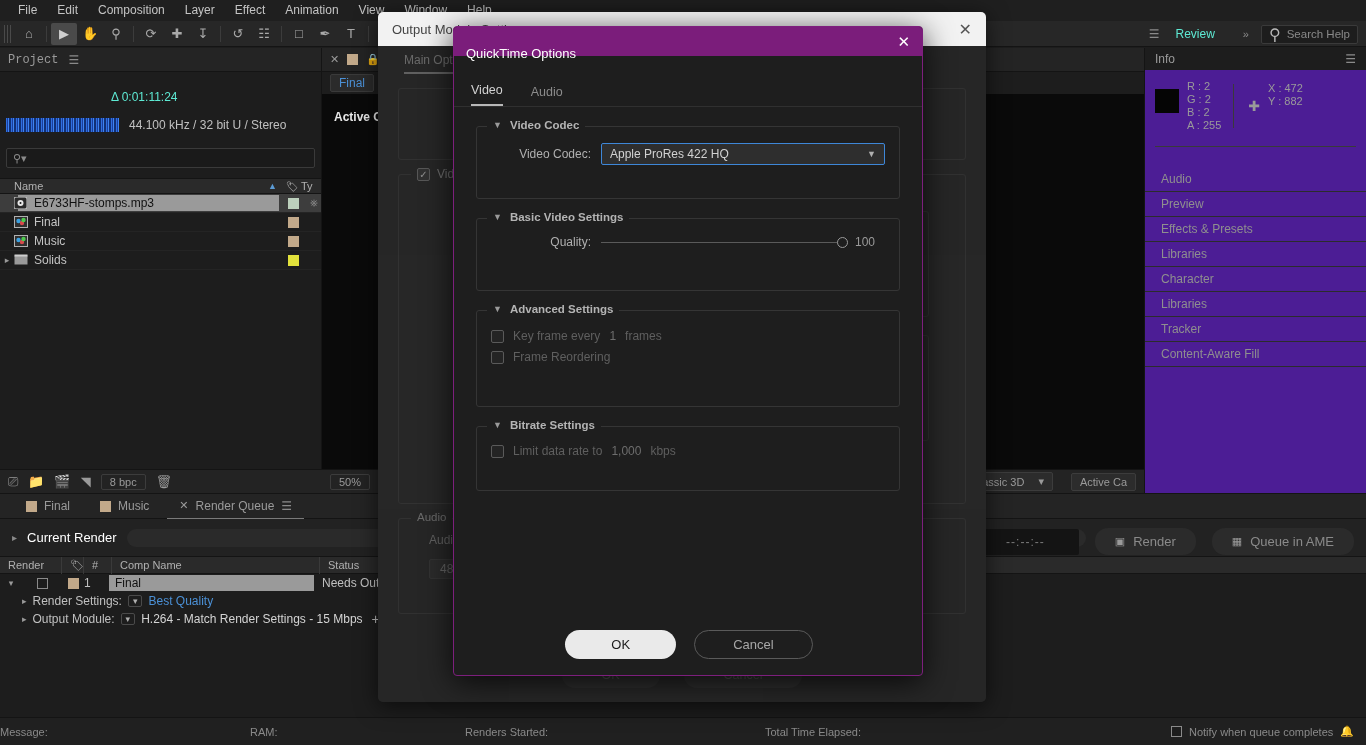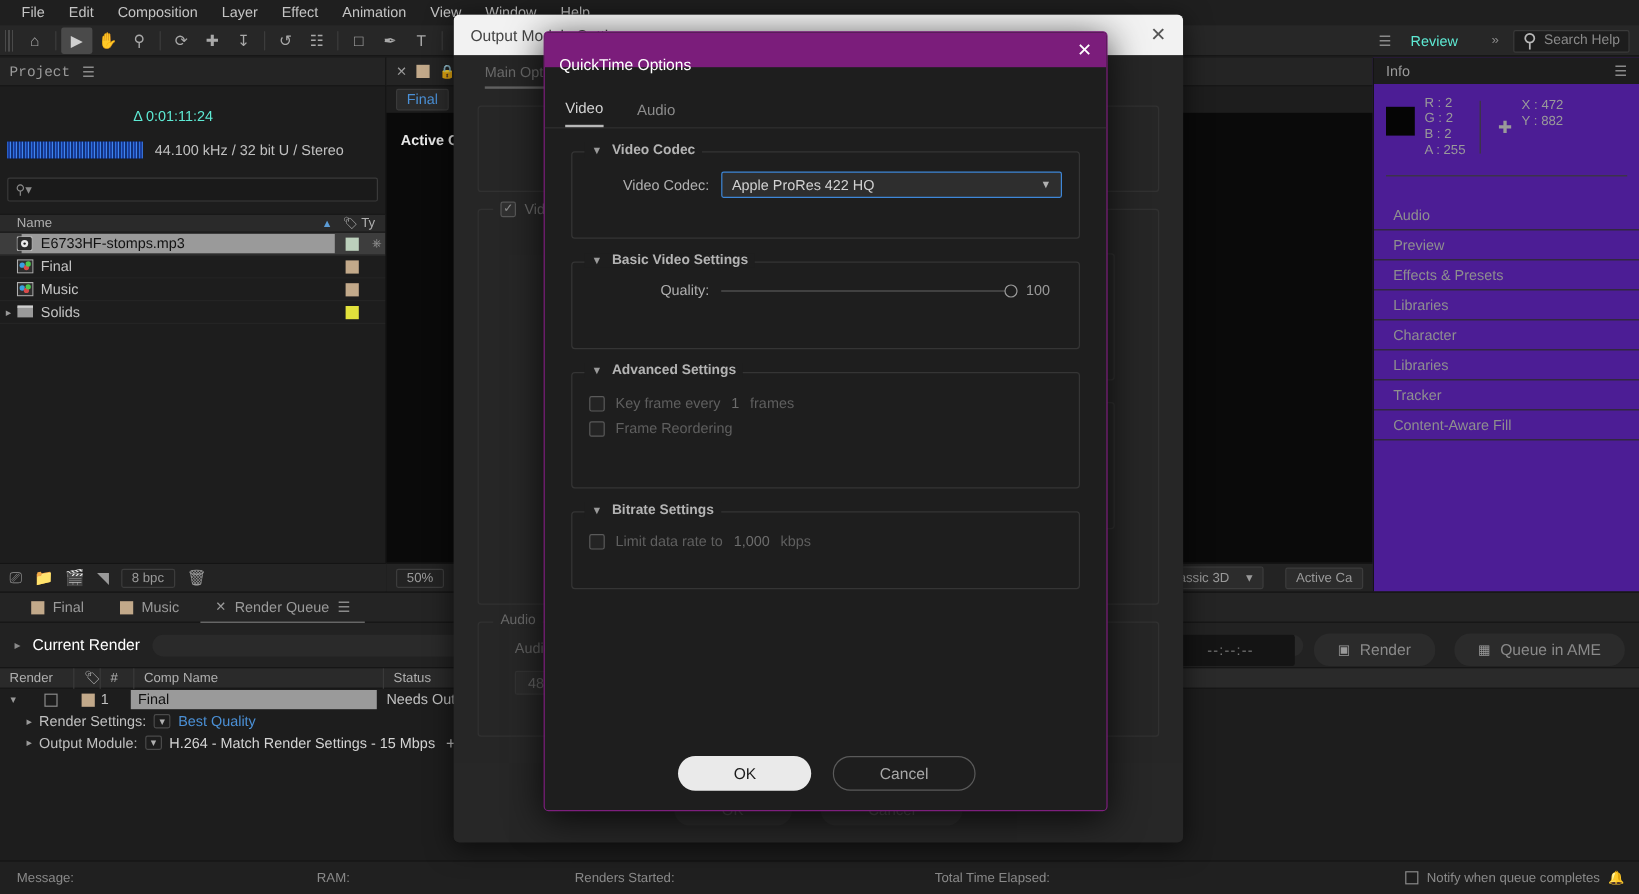--- a/index.html
+++ b/index.html
@@ -157,21 +157,21 @@
 
   .render-btns { position: absolute; right: 12px; top: 34px; display: flex; gap: 16px; align-items: center; }
   .timecode { font-size: 12px; color: #7a7a7a; background: #141414; padding: 6px 34px; border-radius: 2px; letter-spacing: 1px;}
   .rbtn { display: flex; align-items: center; gap: 8px; background: #2b2b2b; border-radius: 13px;
       padding: 6px 20px; font-size: 13px; color: #8a8a8a; }
   .rbtn .gi { font-size: 11px; color: #9a9a9a; }
 
   
   .statusbar { position: absolute; bottom: 0; left: 0; width: 1366px; height: 28px; background: #202020;
       border-top: 1px solid #141414; display: flex; align-items: center; font-size: 11px; color: #8a8a8a; }
-  .statusbar .s { padding-left: 14px; }
+  .statusbar .s { }
   .sb-right { margin-left: auto; display: flex; align-items: center; gap: 7px; padding-right: 12px; }
 
   
   .om-dialog { position: absolute; left: 378px; top: 12px; width: 608px; height: 690px;
       background: #272727; border-radius: 5px; box-shadow: 0 4px 22px rgba(0,0,0,.6); overflow: hidden; }
   .om-title { height: 34px; background: #f2f2f2; display: flex; align-items: center;
       justify-content: space-between; padding: 0 14px; }
   .om-title .t { font-size: 13px; color: #444; }
   .om-title .x { font-size: 16px; color: #555; }
   .om-body { position: absolute; top: 34px; left: 0; right: 0; bottom: 0; background: #272727;

